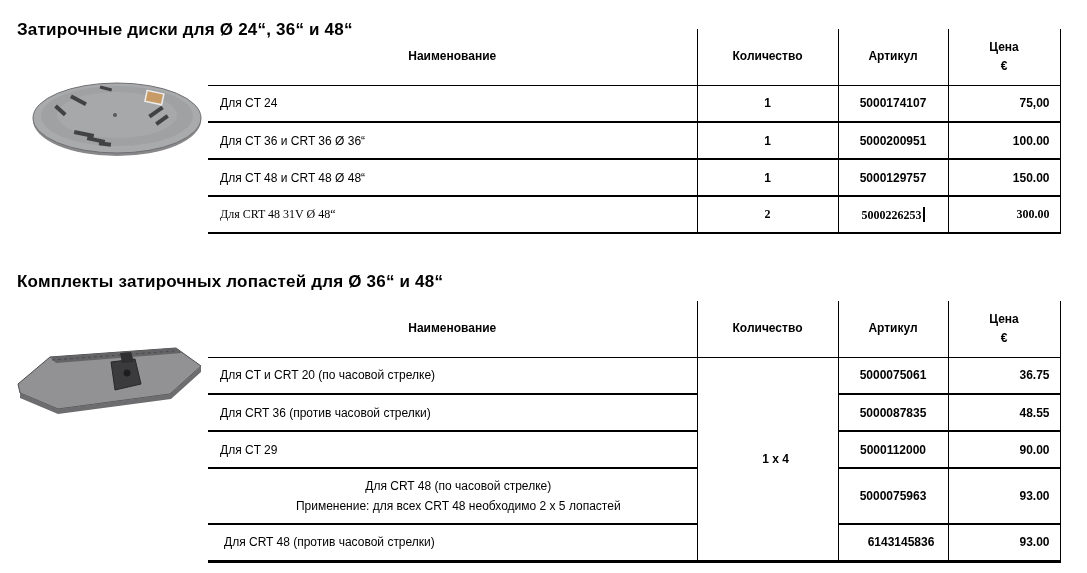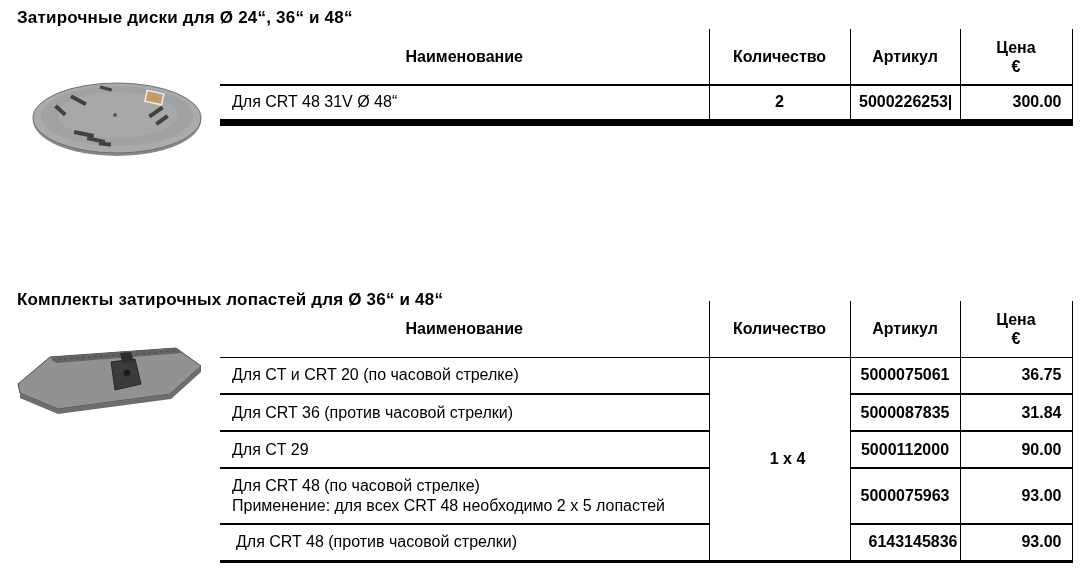--- a/index.html
+++ b/index.html
@@ -11,34 +11,34 @@
     color: #000000;
     overflow: hidden;
   }
   .section-title {
     position: absolute;
     left: 17px;
     font-size: 17px;
     font-weight: bold;
     letter-spacing: 0.2px;
   }
-  #title1 { top: 8px; text-align: right; }
-  #title2 { top: 290px; }
+  #title1 { top: 20px; text-align: right; }
+  #title2 { top: 272px; }
 
   .product-img { position: absolute; }
   #disc-img  { left: 30px; top: 80px; }
   #blade-img { left: 8px;  top: 332px; }
 
   table.price-table {
     position: absolute;
-    left: 220px;
+    left: 208px;
     border-collapse: collapse;
     table-layout: fixed;
     width: 852px;
-    font-size: 16px;
+    font-size: 12px;
   }
   #table1 { top: 29px; }
   #table2 { top: 301px; }
 
   col.c-name  { width: 489px; }
   col.c-qty   { width: 141px; }
   col.c-sku   { width: 110px; }
   col.c-price { width: 112px; }
 
   .price-table th {
@@ -57,26 +57,26 @@
     vertical-align: middle;
     border-top: 2px solid #000;
   }
   .price-table tbody tr.first td { border-top: none; }
 
   td.name  { text-align: left; padding-left: 12px; }
   td.qty   { text-align: center; font-weight: bold; }
   td.sku   { text-align: center; font-weight: bold; }
   td.price { text-align: right; padding-right: 10px; font-weight: bold; }
 
-  #table1 tbody tr.bottom td { border-bottom: 7px solid #000000; }
+  #table1 tbody tr.bottom td { border-bottom: 2px solid #000000; font-family: Liberation Serif, serif; }
   #table2 tbody tr.bottom td, #table2 td.qty-merged { border-bottom: 3px solid #000; padding-left: 16px; }
 
   #table2 tr.tall { height: 56px; }
   td.name .note { font-weight: normal; }
-  td.name .line { display: block; line-height: 20px; }
+  td.name .line { display: block; line-height: 20px; text-align: center; }
 
   .caret {
     display: inline-block;
     width: 2px; height: 15px;
     background: #000;
     vertical-align: text-bottom;
     margin-left: 1px;
   }
 </style>
 </head>
@@ -115,20 +115,38 @@
       <th>Наименование</th>
       <th class="v">Количество</th>
       <th class="v">Артикул</th>
       <th class="v last">
         <span>Цена</span><br>
         <span>€</span>
       </th>
     </tr>
   </thead>
   <tbody>
+    <tr class="first">
+      <td class="name">Для CT 24</td>
+      <td class="qty v">1</td>
+      <td class="sku v">5000174107</td>
+      <td class="price v last">75,00</td>
+    </tr>
+    <tr>
+      <td class="name">Для CT 36 и CRT 36 Ø 36“</td>
+      <td class="qty v">1</td>
+      <td class="sku v">5000200951</td>
+      <td class="price v last">100.00</td>
+    </tr>
+    <tr>
+      <td class="name">Для CT 48 и CRT 48 Ø 48“</td>
+      <td class="qty v">1</td>
+      <td class="sku v">5000129757</td>
+      <td class="price v last">150.00</td>
+    </tr>
     <tr class="bottom">
       <td class="name">Для CRT 48 31V Ø 48“</td>
       <td class="qty v">2</td>
       <td class="sku v"><span>5000226253</span><span class="caret"></span></td>
       <td class="price v last">300.00</td>
     </tr>
   </tbody>
 </table>
 
 <div id="title2" class="section-title">Комплекты затирочных лопастей для Ø 36“ и 48“</div>
@@ -165,21 +183,21 @@
   <tbody>
     <tr class="first">
       <td class="name">Для CT и CRT 20 (по часовой стрелке)</td>
       <td class="qty v qty-merged" rowspan="5">1 x 4</td>
       <td class="sku v">5000075061</td>
       <td class="price v last">36.75</td>
     </tr>
     <tr>
       <td class="name">Для CRT 36 (против часовой стрелки)</td>
       <td class="sku v">5000087835</td>
-      <td class="price v last">31.84</td>
+      <td class="price v last">48.55</td>
     </tr>
     <tr>
       <td class="name">Для CT 29</td>
       <td class="sku v">5000112000</td>
       <td class="price v last">90.00</td>
     </tr>
     <tr class="tall">
       <td class="name">
         <span class="line">Для CRT 48 (по часовой стрелке)</span>
         <span class="line note">Применение: для всех CRT 48 необходимо 2 x 5 лопастей</span>

